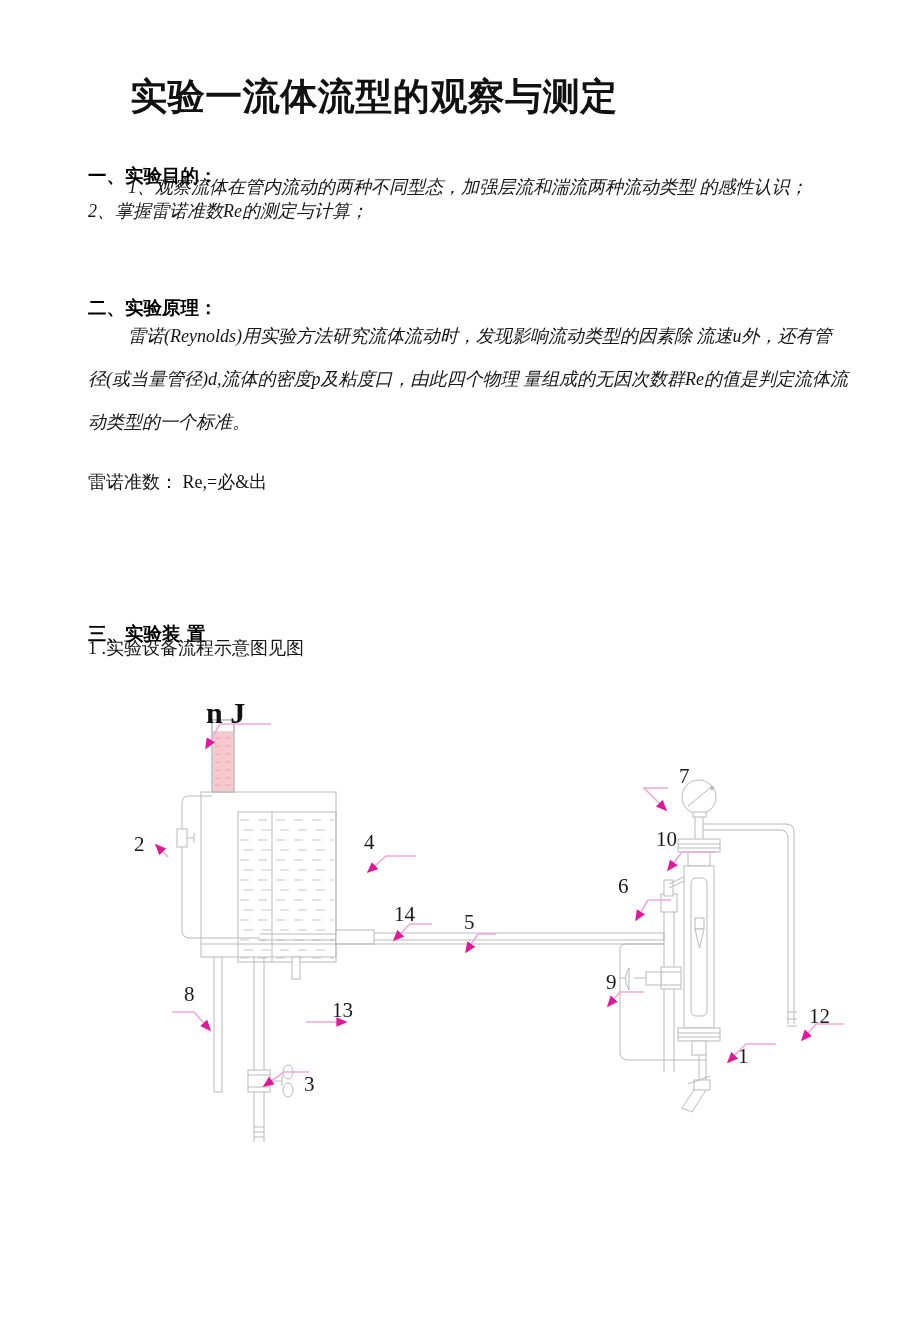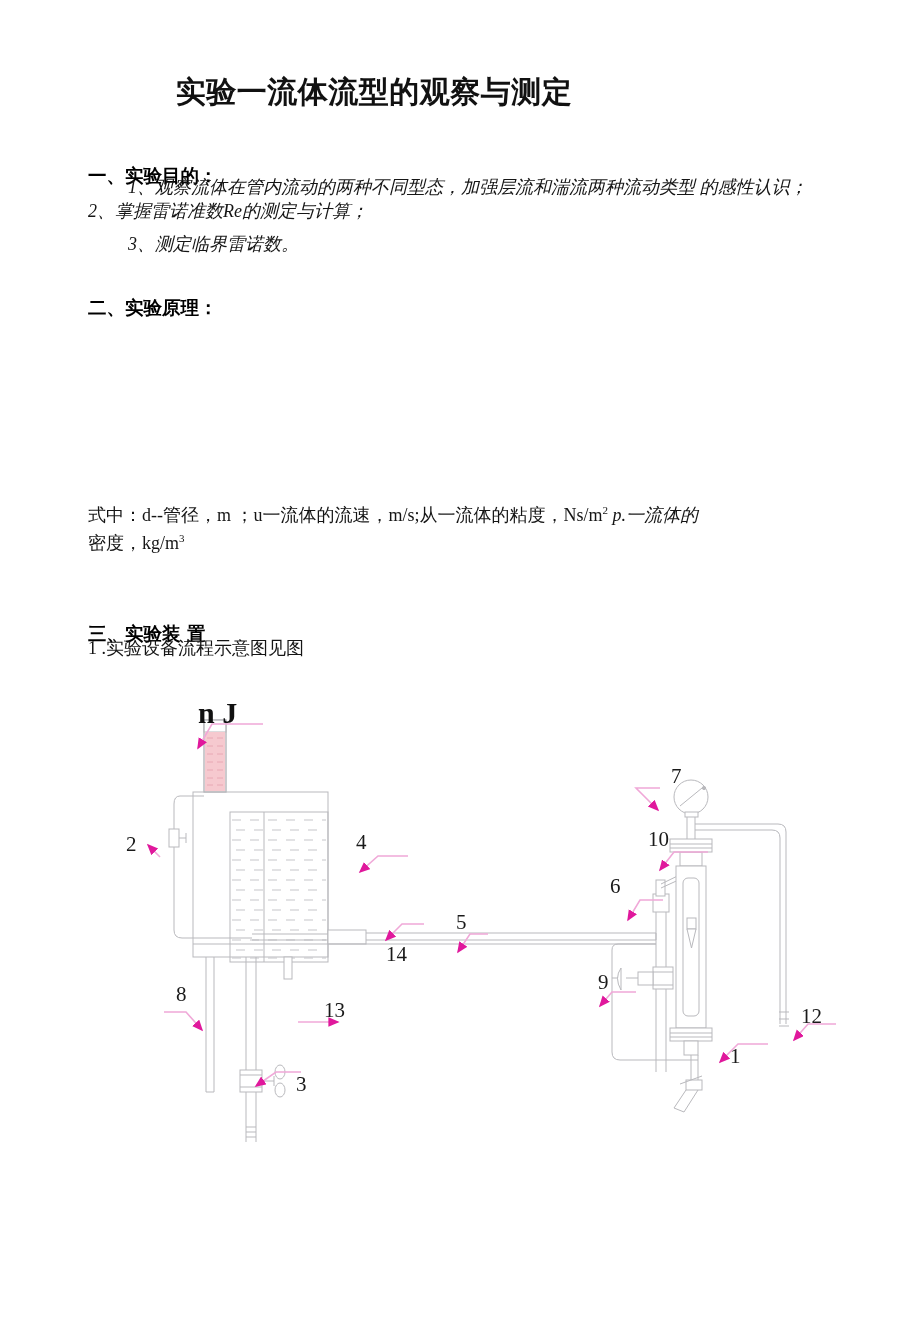--- a/index.html
+++ b/index.html
@@ -19,21 +19,21 @@
     overflow: hidden;
   }
   .doc-title {
     position: absolute;
     top: 72px;
     left: 0;
     width: 748px;
     text-align: center;
     font-family: "DejaVu Sans", "Liberation Sans", sans-serif;
     font-weight: bold;
-    font-size: 30px;
+    font-size: 37px;
     letter-spacing: 0.5px;
     color: #111;
   }
   .section-head {
     position: absolute;
     left: 88px;
     font-family: "DejaVu Sans", "Liberation Sans", sans-serif;
     font-weight: bold;
     font-size: 18.5px;
     color: #000;
@@ -58,21 +58,21 @@
   .indent {
     text-indent: 40px;
     font-style: italic;
   }
   sup.sm { font-size: 11px; vertical-align: super; }
   .ital { font-style: italic; }
 
   
   #diagram {
     position: absolute;
-    left: 8px;
+    left: 16px;
     top: 672px;
     width: 736px;
     height: 500px;
   }
   .lbl {
     position: absolute;
     font-family: "Liberation Serif", "DejaVu Serif", serif;
     font-size: 21px;
     color: #1a1a1a;
   }
@@ -86,29 +86,26 @@
 </style>
 </head>
 <body>
 
 <div id="page">
 
   <div class="doc-title">实验一流体流型的观察与测定</div>
 
   <div class="section-head" style="top:140px;">一、实验目的：</div>
   <div class="para-block indent" style="top:175px;">1、观察流体在管内流动的两种不同型态，加强层流和湍流两种流动类型 的感性认识；2、掌握雷诺准数Re的测定与计算；</div>
-  <div class="para-block indent" style="top:232px;">3、测定临界雷诺数。</div>
 
   <div class="section-head" style="top:272px;">二、实验原理：</div>
-
-
-  <div class="wide-line" style="top:502px; line-height:1.55;">
-    <span>式中：d--管径，m ；u一流体的流速，m/s;从一流体的粘度，Ns/m</span><sup class="sm">2</sup><span class="ital"> p.一流体的</span><br>
-    <span>密度，kg/m</span><sup class="sm">3</sup>
-  </div>
+  <div class="para-block indent" style="top:315px; line-height:2.4; width:760px;">雷诺(Reynolds)用实验方法研究流体流动时，发现影响流动类型的因素除 流速u外，还有管径(或当量管径)d,流体的密度p及粘度口，由此四个物理 量组成的无因次数群Re的值是判定流体流动类型的一个标准。</div>
+
+  <div class="wide-line" style="top:470px;">雷诺准数：  Re,=必&amp;出</div>
+
 
   <div class="section-head" style="top:598px;">三、实验装 置</div>
   <div class="wide-line" style="top:636px;">1 .实验设备流程示意图见图</div>
 
   <div id="diagram">
 
     <div class="lbl-big" style="left:190px; top:24px;">n J</div>
 
     <svg width="920" height="500" viewBox="0 0 920 500">
       <defs>
@@ -287,16 +284,16 @@
     <div class="lbl" style="left:348px; top:158px;">4</div>
     <div class="lbl" style="left:448px; top:238px;">5</div>
     <div class="lbl" style="left:602px; top:202px;">6</div>
     <div class="lbl" style="left:663px; top:92px;">7</div>
     <div class="lbl" style="left:168px; top:310px;">8</div>
     <div class="lbl" style="left:590px; top:298px;">9</div>
     <div class="lbl" style="left:640px; top:155px;">10</div>
     <div class="lbl" style="left:722px; top:372px;">1</div>
     <div class="lbl" style="left:793px; top:332px;">12</div>
     <div class="lbl" style="left:316px; top:326px;">13</div>
-    <div class="lbl" style="left:378px; top:230px;margin-top:40px;">14</div>
+    <div class="lbl" style="left:378px; top:230px;">14</div>
 
   </div>
 </div>
 
 </body></html>

